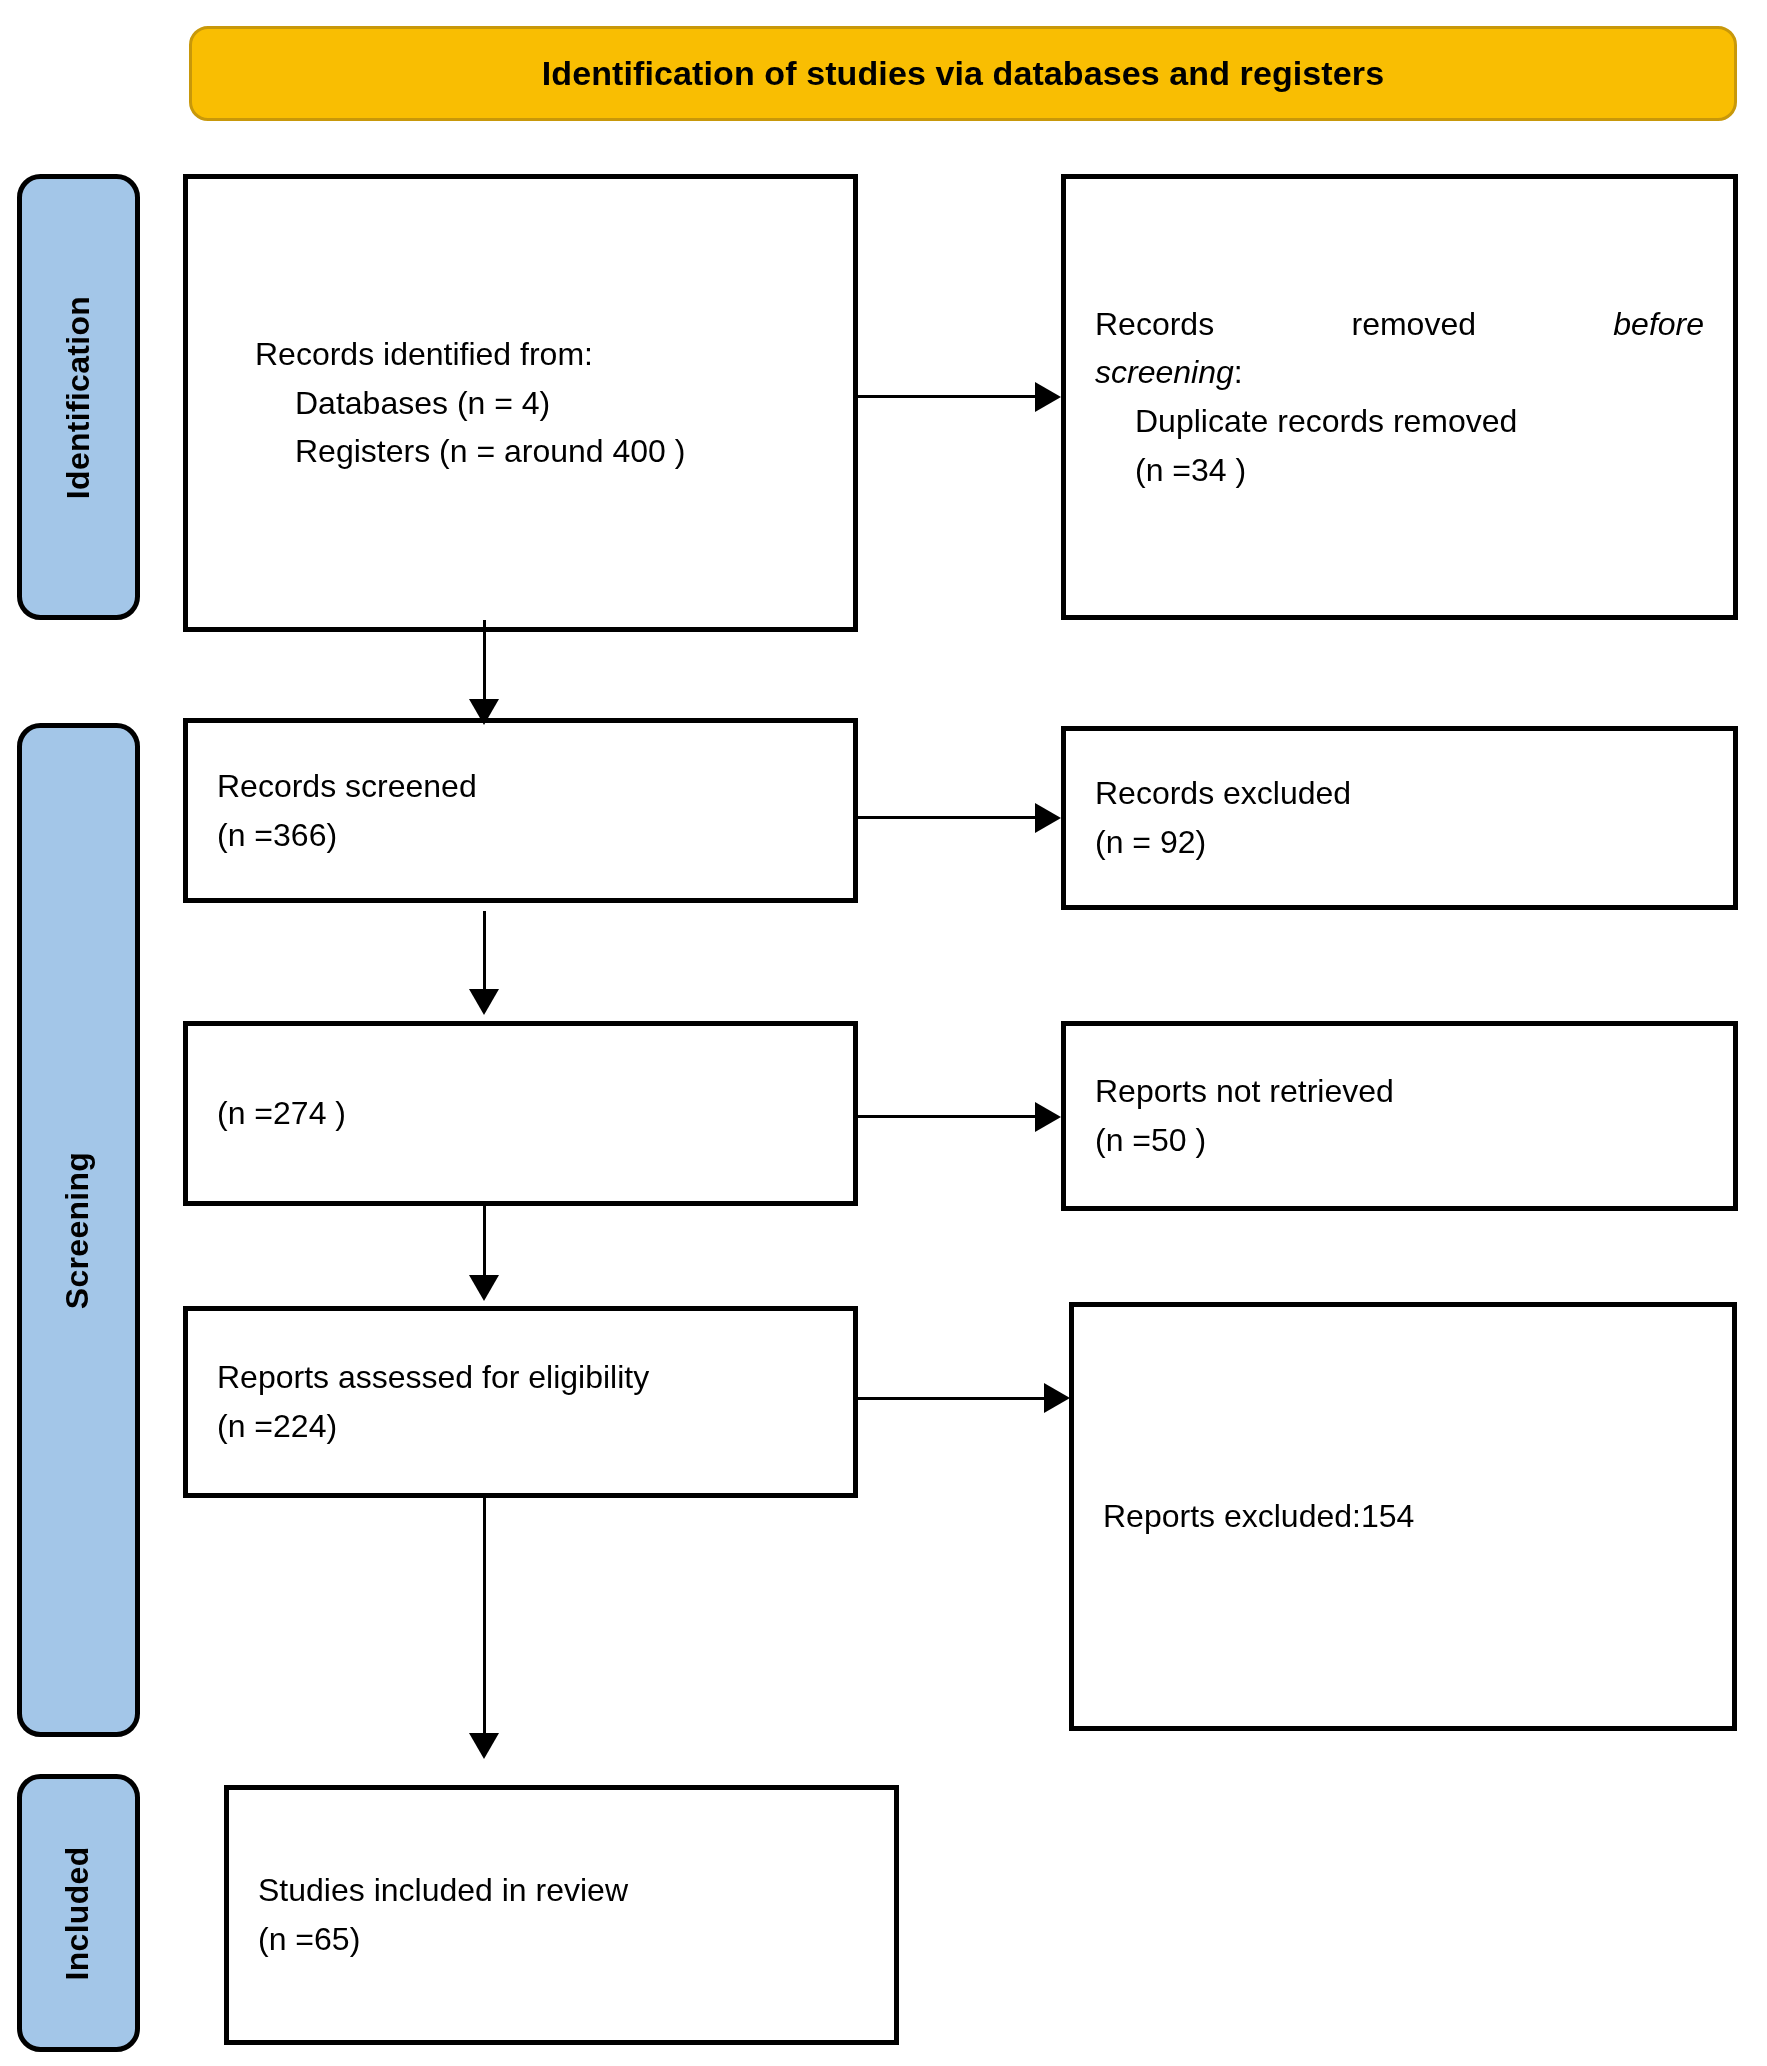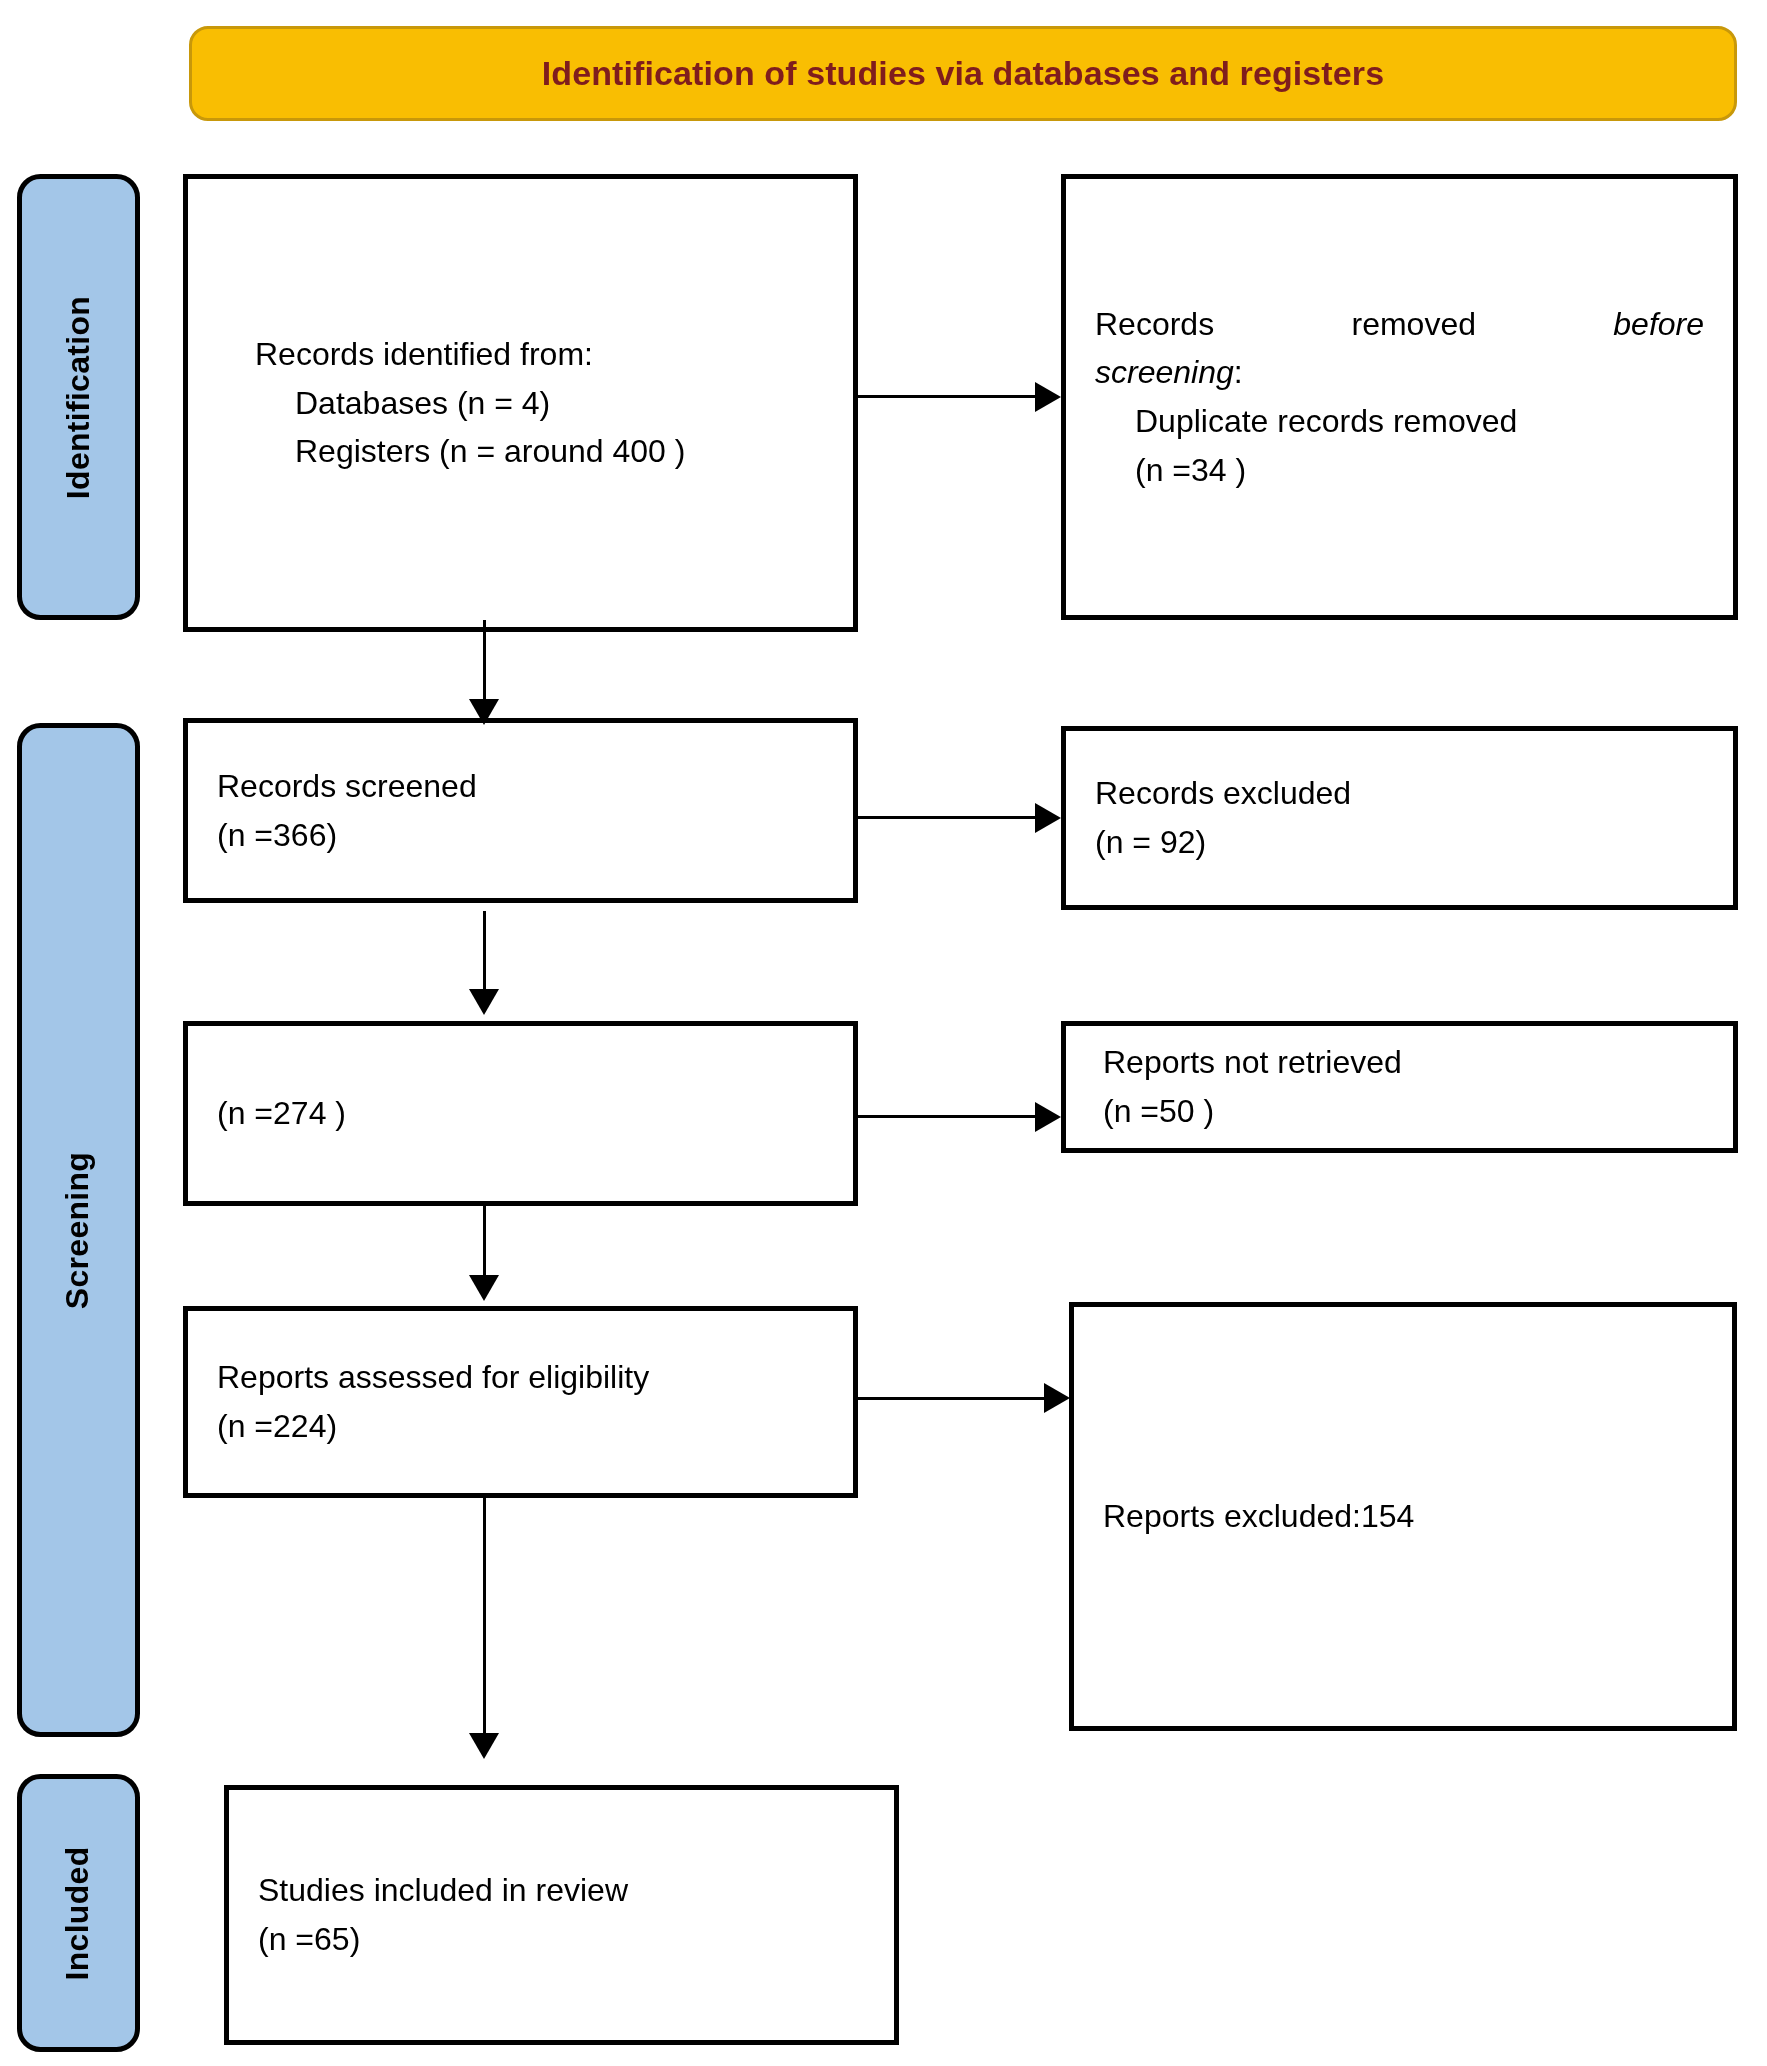--- a/index.html
+++ b/index.html
@@ -23,21 +23,21 @@
     border: 3.3px solid #C8980A;
     border-radius: 19px;
     display: flex;
     align-items: center;
     justify-content: center;
     box-sizing: border-box;
   }
   .banner-text {
     font-size: 34px;
     font-weight: bold;
-    color: #7f1d1d;
+    color: #000000;
     letter-spacing: 0.1px;
     text-align: center;
     line-height: 1.1;
   }
 
   
   .phase {
     position: absolute;
     background: #A3C6E8;
     border: 5.6px solid #000000;
@@ -164,21 +164,21 @@
       <div class="line">(n = 92)</div>
     </div>
   </div>
 
   <div class="node" style="left:183px; top:1021px; width:675px; height:185px;">
     <div class="node-inner">
       <div class="line">(n =274 )</div>
     </div>
   </div>
 
-  <div class="node" style="left:1061px; top:1021px; width:677px; height:132px;padding-left:8px;">
+  <div class="node" style="left:1061px; top:1021px; width:677px; height:190px;">
     <div class="node-inner">
       <div class="line">Reports not retrieved</div>
       <div class="line">(n =50 )</div>
     </div>
   </div>
 
   <div class="node" style="left:183px; top:1306px; width:675px; height:192px;">
     <div class="node-inner">
       <div class="line">Reports assessed for eligibility</div>
       <div class="line">(n =224)</div>

